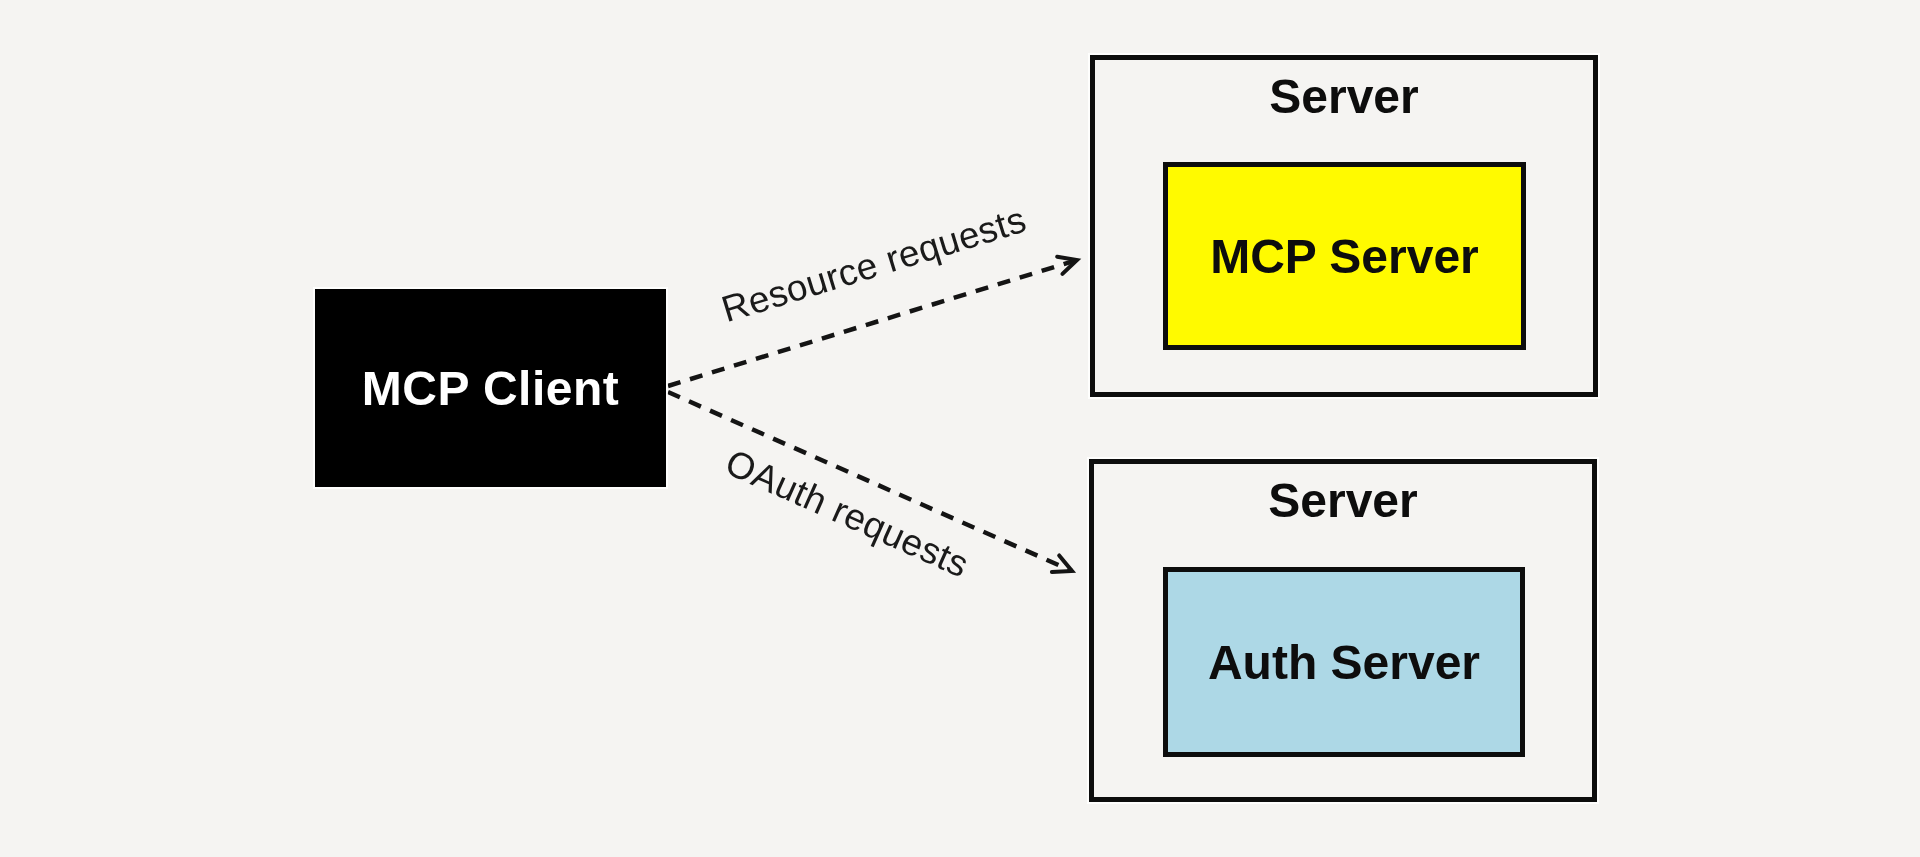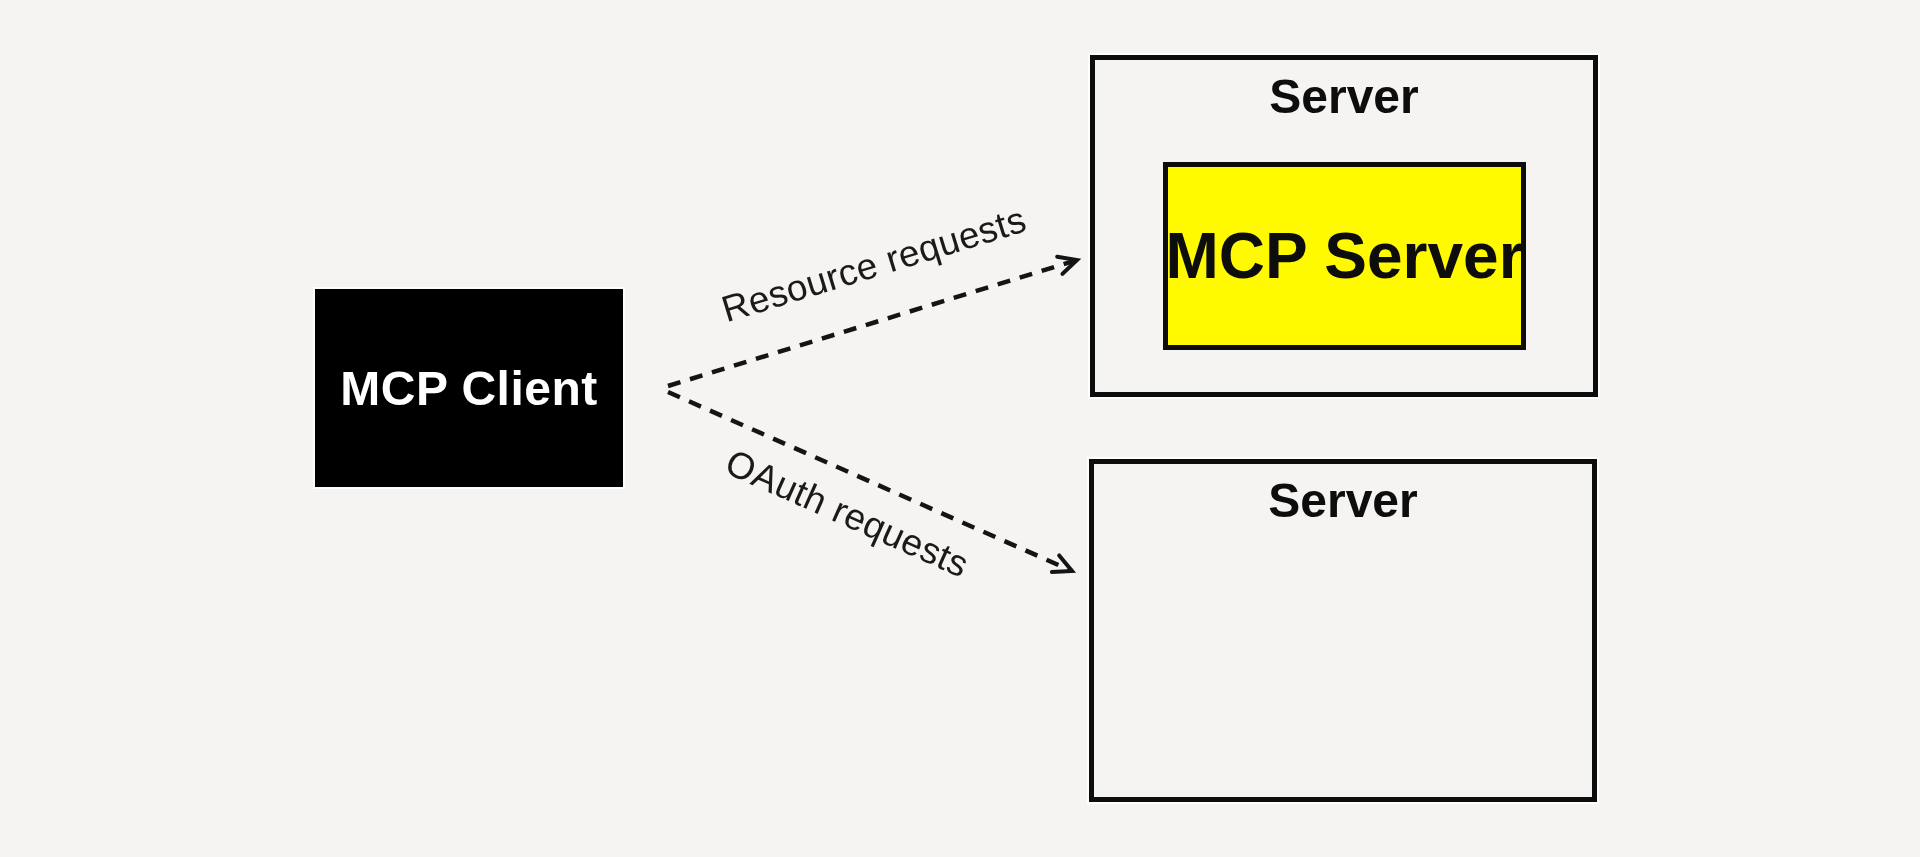--- a/index.html
+++ b/index.html
@@ -15,21 +15,21 @@
     overflow: hidden;
     font-family: "Liberation Sans", sans-serif;
     color: #111;
   }
 
   
   .client-box {
     position: absolute;
     left: 315px;
     top: 289px;
-    width: 308px;
+    width: 351px;
     height: 198px;
     background: #000;
     box-shadow: 0 0 0 2px rgba(255,255,255,0.85);
     display: flex;
     align-items: center;
     justify-content: center;
   }
   .client-box .label {
     color: #fff;
     font-size: 48px;
@@ -71,21 +71,21 @@
     top: 102px;
     width: 363px;
     height: 188px;
     border: 5px solid #0d0d0d;
     box-sizing: border-box;
     display: flex;
     align-items: center;
     justify-content: center;
   }
   .inner-box .label {
-    font-size: 64px;
+    font-size: 48px;
     font-weight: bold;
     color: #0d0d0d;
     white-space: nowrap;
   }
   .inner-box.mcp  { background: #fffa00; }
   .inner-box.auth { background: #add8e6; top: 103px; height: 190px; width: 362px; left: 69px; }
 
   
   .arrows-svg {
     position: absolute;
@@ -141,18 +141,21 @@
 
   <div class="server-container top">
     <div class="server-title">Server</div>
     <div class="inner-box mcp">
       <span class="label">MCP Server</span>
     </div>
   </div>
 
   <div class="server-container bottom">
     <div class="server-title">Server</div>
+    <div class="inner-box auth">
+      <span class="label">Auth Server</span>
+    </div>
   </div>
 
   <div class="arrow-label resource">Resource requests</div>
   <div class="arrow-label oauth">OAuth requests</div>
 
 </div>
 
 </body></html>

